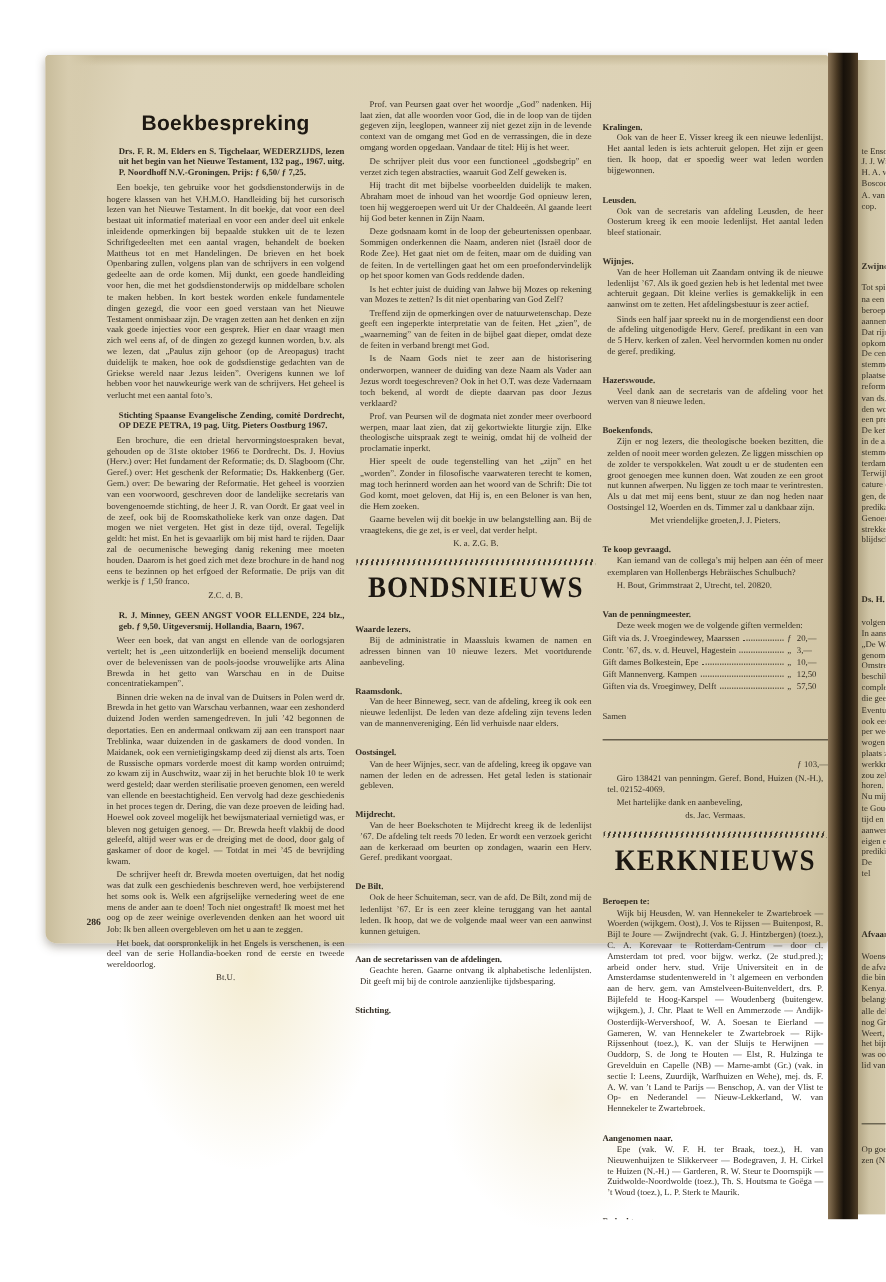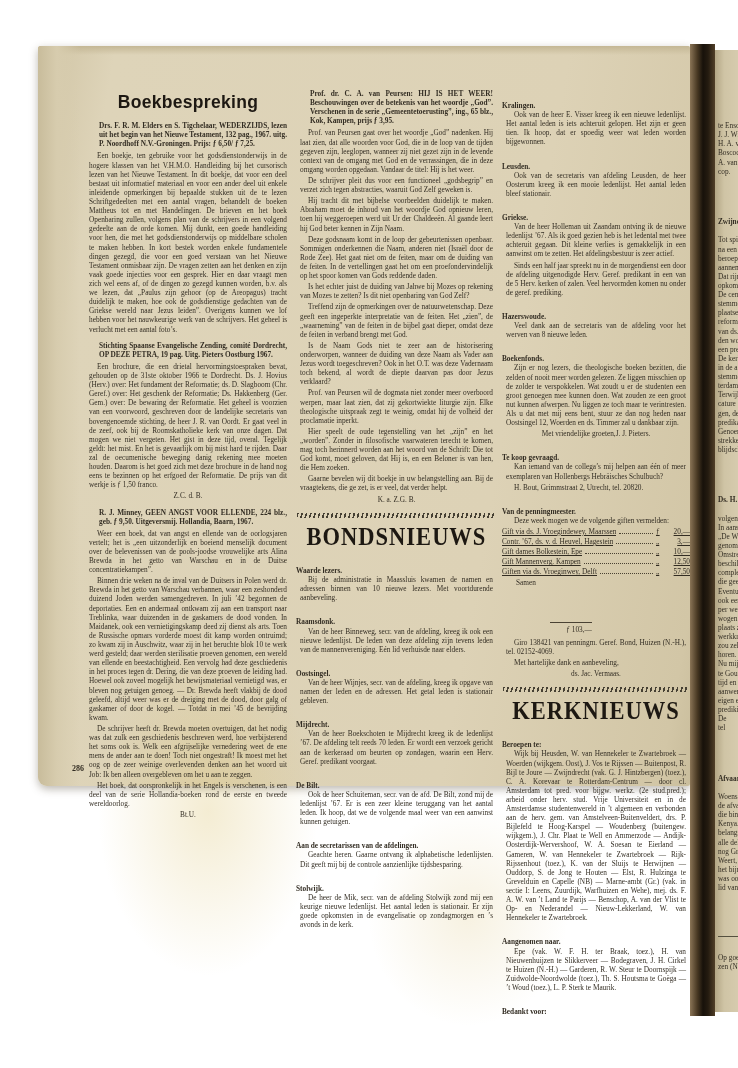--- a/index.html
+++ b/index.html
@@ -30,28 +30,28 @@
   .blk .l,.blk .r,.blk .dots,.blk .gc{display:none;}
   .blk.p{margin:0 4px 2px;text-indent:8px;}
   .blk.h{font-weight:bold;margin:15px 0 0;text-align:left;}
   .blk.revhead{font-weight:bold;margin:7px 4px 3px 14px;}
   .blk.bigtitle-sans{font-family:"Liberation Sans","DejaVu Sans",sans-serif;font-weight:bold;
         font-size:17.5px;line-height:1.15;text-align:center;letter-spacing:.3px;color:#1d1812;margin:2px 0 9px;}
   .blk.bigtitle{font-weight:bold;font-size:22.5px;line-height:1.3;text-align:center;letter-spacing:1px;
         color:#1d1812;margin:3px 0 6px;transform:scaleY(1.1);}
   .blk.sig{display:flex;justify-content:center;margin:1px 2px 3px;text-indent:0;}
   .blk.sig .l,.blk.sig .r{display:inline;}
-  .blk.gift{display:flex;align-items:baseline;margin:0 0 1px;text-decoration:underline;}
+  .blk.gift{display:flex;align-items:baseline;margin:0 0 1px;}
   .blk.gift .l{display:inline;white-space:nowrap;overflow:hidden;}
   .blk.gift .dots{display:block;flex:1;min-width:6px;height:6px;margin:0 3px;border-bottom:1px dotted #4a4233;}
   .blk.gift .gc{display:inline;width:8px;}
-  .blk.gift .r{display:inline;width:26px;text-align:right;white-space:nowrap;}
-  .blk.giftsum{display:flex;gap:14px;margin:2px 0 3px;}
+  .blk.gift .r{display:inline;width:26px;white-space:nowrap;}
+  .blk.giftsum{display:flex;justify-content:flex-end;gap:14px;margin:2px 0 3px;flex-direction:column;}
   .blk.giftsum .l,.blk.giftsum .r{display:inline;}
-  .blk.giftsum .r{border-top:1px solid #4a4233;padding-top:2px;min-width:42px;text-align:right;margin-top:44px;}
+  .blk.giftsum .r{border-top:1px solid #4a4233;padding-top:15px;min-width:42px;text-align:right;}
   .blk.divider{height:5px;margin:9px 1px 4px;
         background:repeating-linear-gradient(105deg,#464033 0 1.6px,rgba(0,0,0,0) 1.6px 4.2px);}
   .blk.rule{border-top:1px solid #55503f;margin:7px 0;}
   .blk.frag{white-space:pre-line;text-align:left;margin:0 0 4px;}
   .blk.fragh{font-weight:bold;text-align:left;margin:5px 0 0;}
   .pagenum{position:absolute;left:34px;bottom:13px;font-size:8px;font-weight:bold;color:#332d23;}
 </style>
 </head>
 <body>
 
@@ -153,27 +153,20 @@
         <span class="t"></span>
         <span class="l">Bt.</span>
 
         <span class="r">U.</span>
       </div>
 
   </div>
 
   <div class="col col2">
 
-      <div class="blk revhead">
-        <span class="t">Prof. dr. C. A. van Peursen: HIJ IS HET WEER! Beschouwingen over de betekenis van het woordje „God”. Verschenen in de serie „Gemeentetoerusting”, ing., 65 blz., Kok, Kampen, prijs ƒ 3,95.</span>
-        
-        
-        
-        
-      </div>
 
       <div class="blk p">
         <span class="t">Prof. van Peursen gaat over het woordje „God” nadenken. Hij laat zien, dat alle woorden voor God, die in de loop van de tijden gegeven zijn, leeglopen, wanneer zij niet gezet zijn in de levende context van de omgang met God en de verrassingen, die in deze omgang worden opgedaan. Vandaar de titel: Hij is het weer.</span>
         
         
         
         
       </div>
 
       <div class="blk p">
@@ -361,34 +354,27 @@
 
       <div class="blk p">
         <span class="t">Geachte heren. Gaarne ontvang ik alphabetische ledenlijsten. Dit geeft mij bij de controle aanzienlijke tijdsbesparing.</span>
         
         
         
         
       </div>
 
       <div class="blk h">
-        <span class="t">Stolwijk.</span>
-        
-        
-        
-        
-      </div>
-
-      <div class="blk p">
-        <span class="t">De heer de Mik, secr. van de afdeling Stolwijk zond mij een keurige nieuwe ledenlijst. Het aantal leden is stationair. Er zijn goede opkomsten in de evangelisatie op zondagmorgen en ’s avonds in de kerk.</span>
-        
-        
-        
-        
-      </div>
+        <span class="t">Stichting.</span>
+        
+        
+        
+        
+      </div>
+
 
   </div>
 
   <div class="col col3">
 
       <div class="blk h">
         <span class="t">Kralingen.</span>
         
         
         
@@ -413,21 +399,21 @@
 
       <div class="blk p">
         <span class="t">Ook van de secretaris van afdeling Leusden, de heer Oosterum kreeg ik een mooie ledenlijst. Het aantal leden bleef stationair.</span>
         
         
         
         
       </div>
 
       <div class="blk h">
-        <span class="t">Griekse.</span>
+        <span class="t">Wijnjes.</span>
         
         
         
         
       </div>
 
       <div class="blk p">
         <span class="t">Van de heer Holleman uit Zaandam ontving ik de nieuwe ledenlijst ’67. Als ik goed gezien heb is het ledental met twee achteruit gegaan. Dit kleine verlies is gemakkelijk in een aanwinst om te zetten. Het afdelingsbestuur is zeer actief.</span>
         
         

